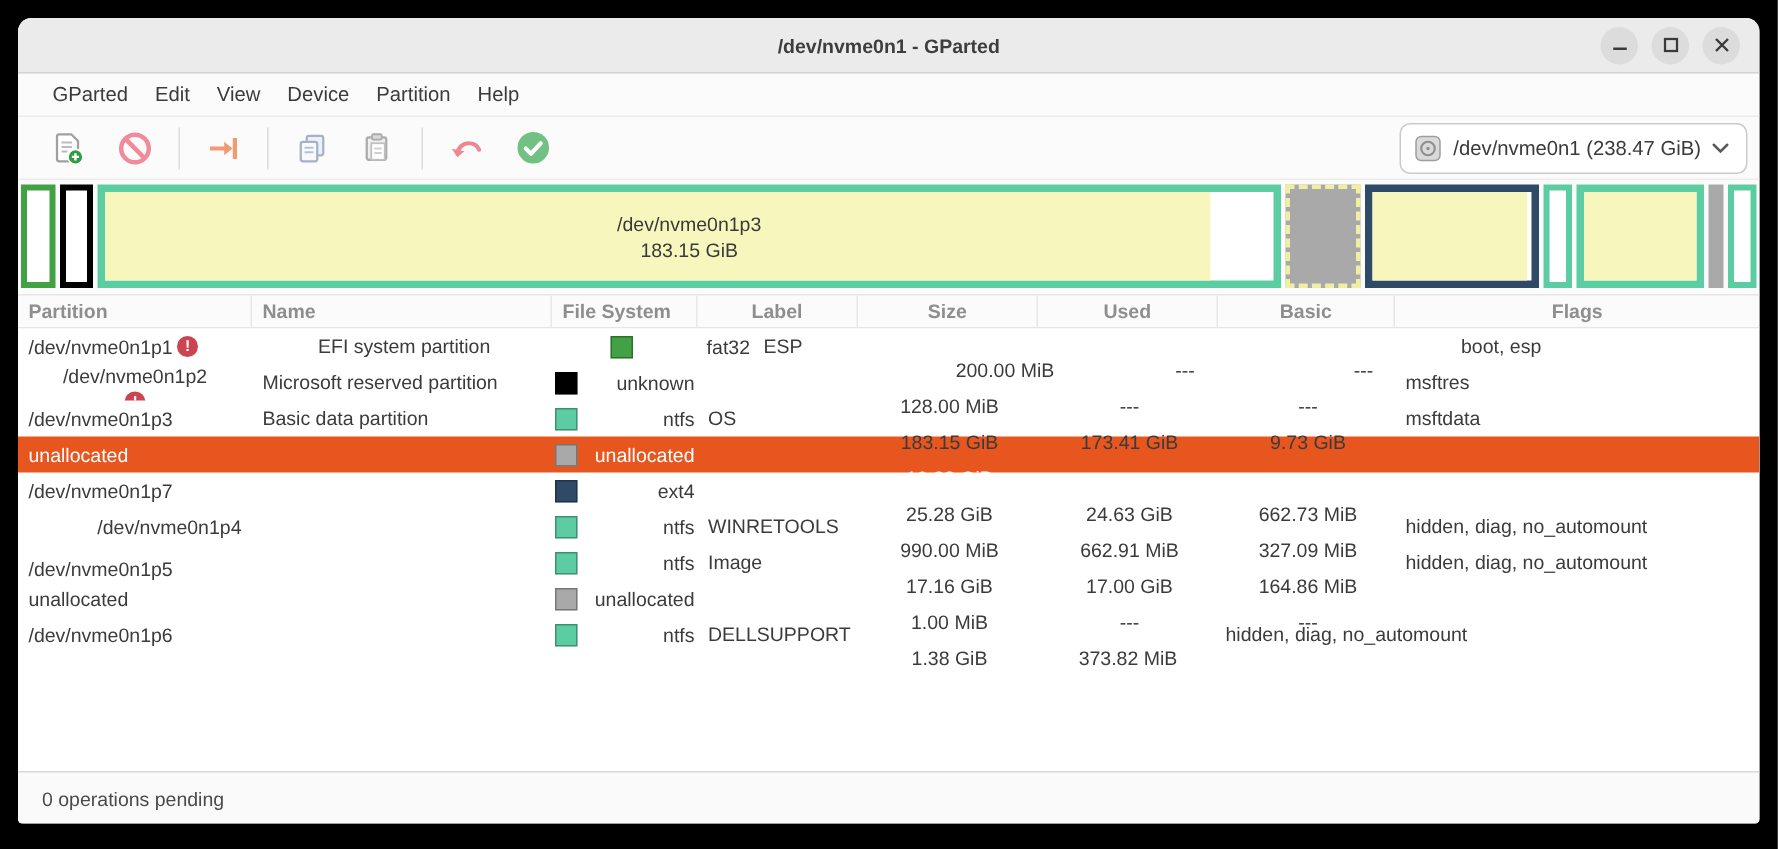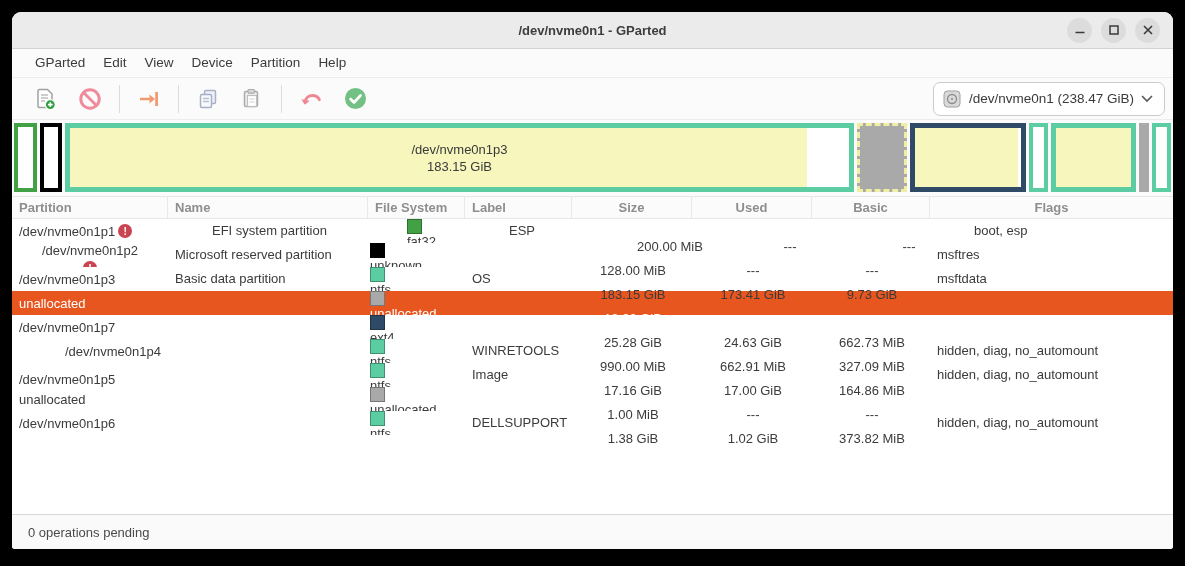--- a/index.html
+++ b/index.html
@@ -43,21 +43,21 @@
     border-bottom:1px solid #E6E6E6;display:flex;font-size:13px;color:#8E8E8E;font-weight:600;}
   .hcell{line-height:21px;border-right:1px solid #E8E8E8;padding:0 7px;white-space:nowrap;overflow:hidden;}
   .hcell:last-child{border-right:none;}
   .tbody{flex:1 1 auto;background:#fff;overflow:hidden;font-size:13px;color:#3B3B3B;}
   .trow{height:24px;display:flex;align-items:center;}
   .trow.selected{background:#E8561F;color:#fff;}
   .tcell{padding:0 7px;white-space:nowrap;overflow:hidden;height:24px;line-height:24px;}
   .cell-partition{display:flex;align-items:center;gap:3px;line-height:normal;}
   .warn-badge{width:14px;height:14px;border-radius:50%;background:#CB4451;color:#fff;font-size:10.5px;
     font-weight:bold;display:inline-flex;align-items:center;justify-content:center;flex:0 0 auto;}
-  .cell-fs{display:flex;align-items:flex-start;padding:0 2px;line-height:normal;flex-direction:column;}
+  .cell-fs{display:flex;align-items:center;padding:0 2px;line-height:normal;}
   .swatch{width:15px;height:15px;border:1px solid rgba(0,0,0,0.3);flex:0 0 auto;}
   .fs-text{flex:1;text-align:right;overflow:hidden;}
   .num{text-align:center;padding-right:5px;margin-top:32px;}
   .cell-flags{flex:1;}
 
   
   .statusbar{height:35px;flex:0 0 auto;background:#FAFAFA;border-top:1px solid #D8D8D8;
     display:flex;align-items:center;padding-left:16px;font-size:13px;color:#4A4A4A;}
 </style>
 </head>
@@ -186,21 +186,21 @@
         </div>
         <div class="disk-seg" style="flex: 10 1 0px; background: rgb(169, 169, 169);"></div>
         <div class="disk-seg" style="flex: 12 1 0px; border: 4px solid rgb(92, 205, 163);"></div>
       </div>
   </div>
 
   <div class="table-header">
       <div class="hcell" style="text-align: left; width: 156px;">Partition</div>
       <div class="hcell" style="text-align: left; width: 200px;">Name</div>
       <div class="hcell" style="text-align: left; width: 97px;">File System</div>
-      <div class="hcell" style="text-align: left; width: 107px;">Label</div>
+      <div class="hcell" style="text-align: center; width: 107px;">Label</div>
       <div class="hcell" style="text-align: center; width: 120px;">Size</div>
       <div class="hcell" style="text-align: center; width: 120px;">Used</div>
       <div class="hcell" style="text-align: center; width: 118px;">Basic</div>
       <div class="hcell" style="text-align: center; flex: 1 1 0%;">Flags</div>
     </div>
 
   <div class="tbody">
       <div class="trow">
         <div class="tcell cell-partition" style="width: 156px;">
           <span>/dev/nvme0n1p1</span>
@@ -327,21 +327,20 @@
         <div class="tcell cell-partition" style="width: 156px;">
           <span>/dev/nvme0n1p6</span>
         </div>
         <div class="tcell" style="width: 200px;"></div>
         <div class="tcell cell-fs" style="width: 97px;">
           <div class="swatch" style="background: rgb(92, 205, 163);"></div>
           <div class="fs-text">ntfs</div>
         </div>
         <div class="tcell" style="width: 107px;">DELLSUPPORT</div>
         <div class="tcell num" style="width: 120px;">1.38 GiB</div>
-        <div class="tcell num" style="width: 120px;">1.02 GiB</div>
         <div class="tcell num" style="width: 118px;">373.82 MiB</div>
         <div class="tcell cell-flags">hidden, diag, no_automount</div>
       </div>
     </div>
 
   <div class="statusbar">
     <span>0 operations pending</span>
   </div>
 
 </div>

